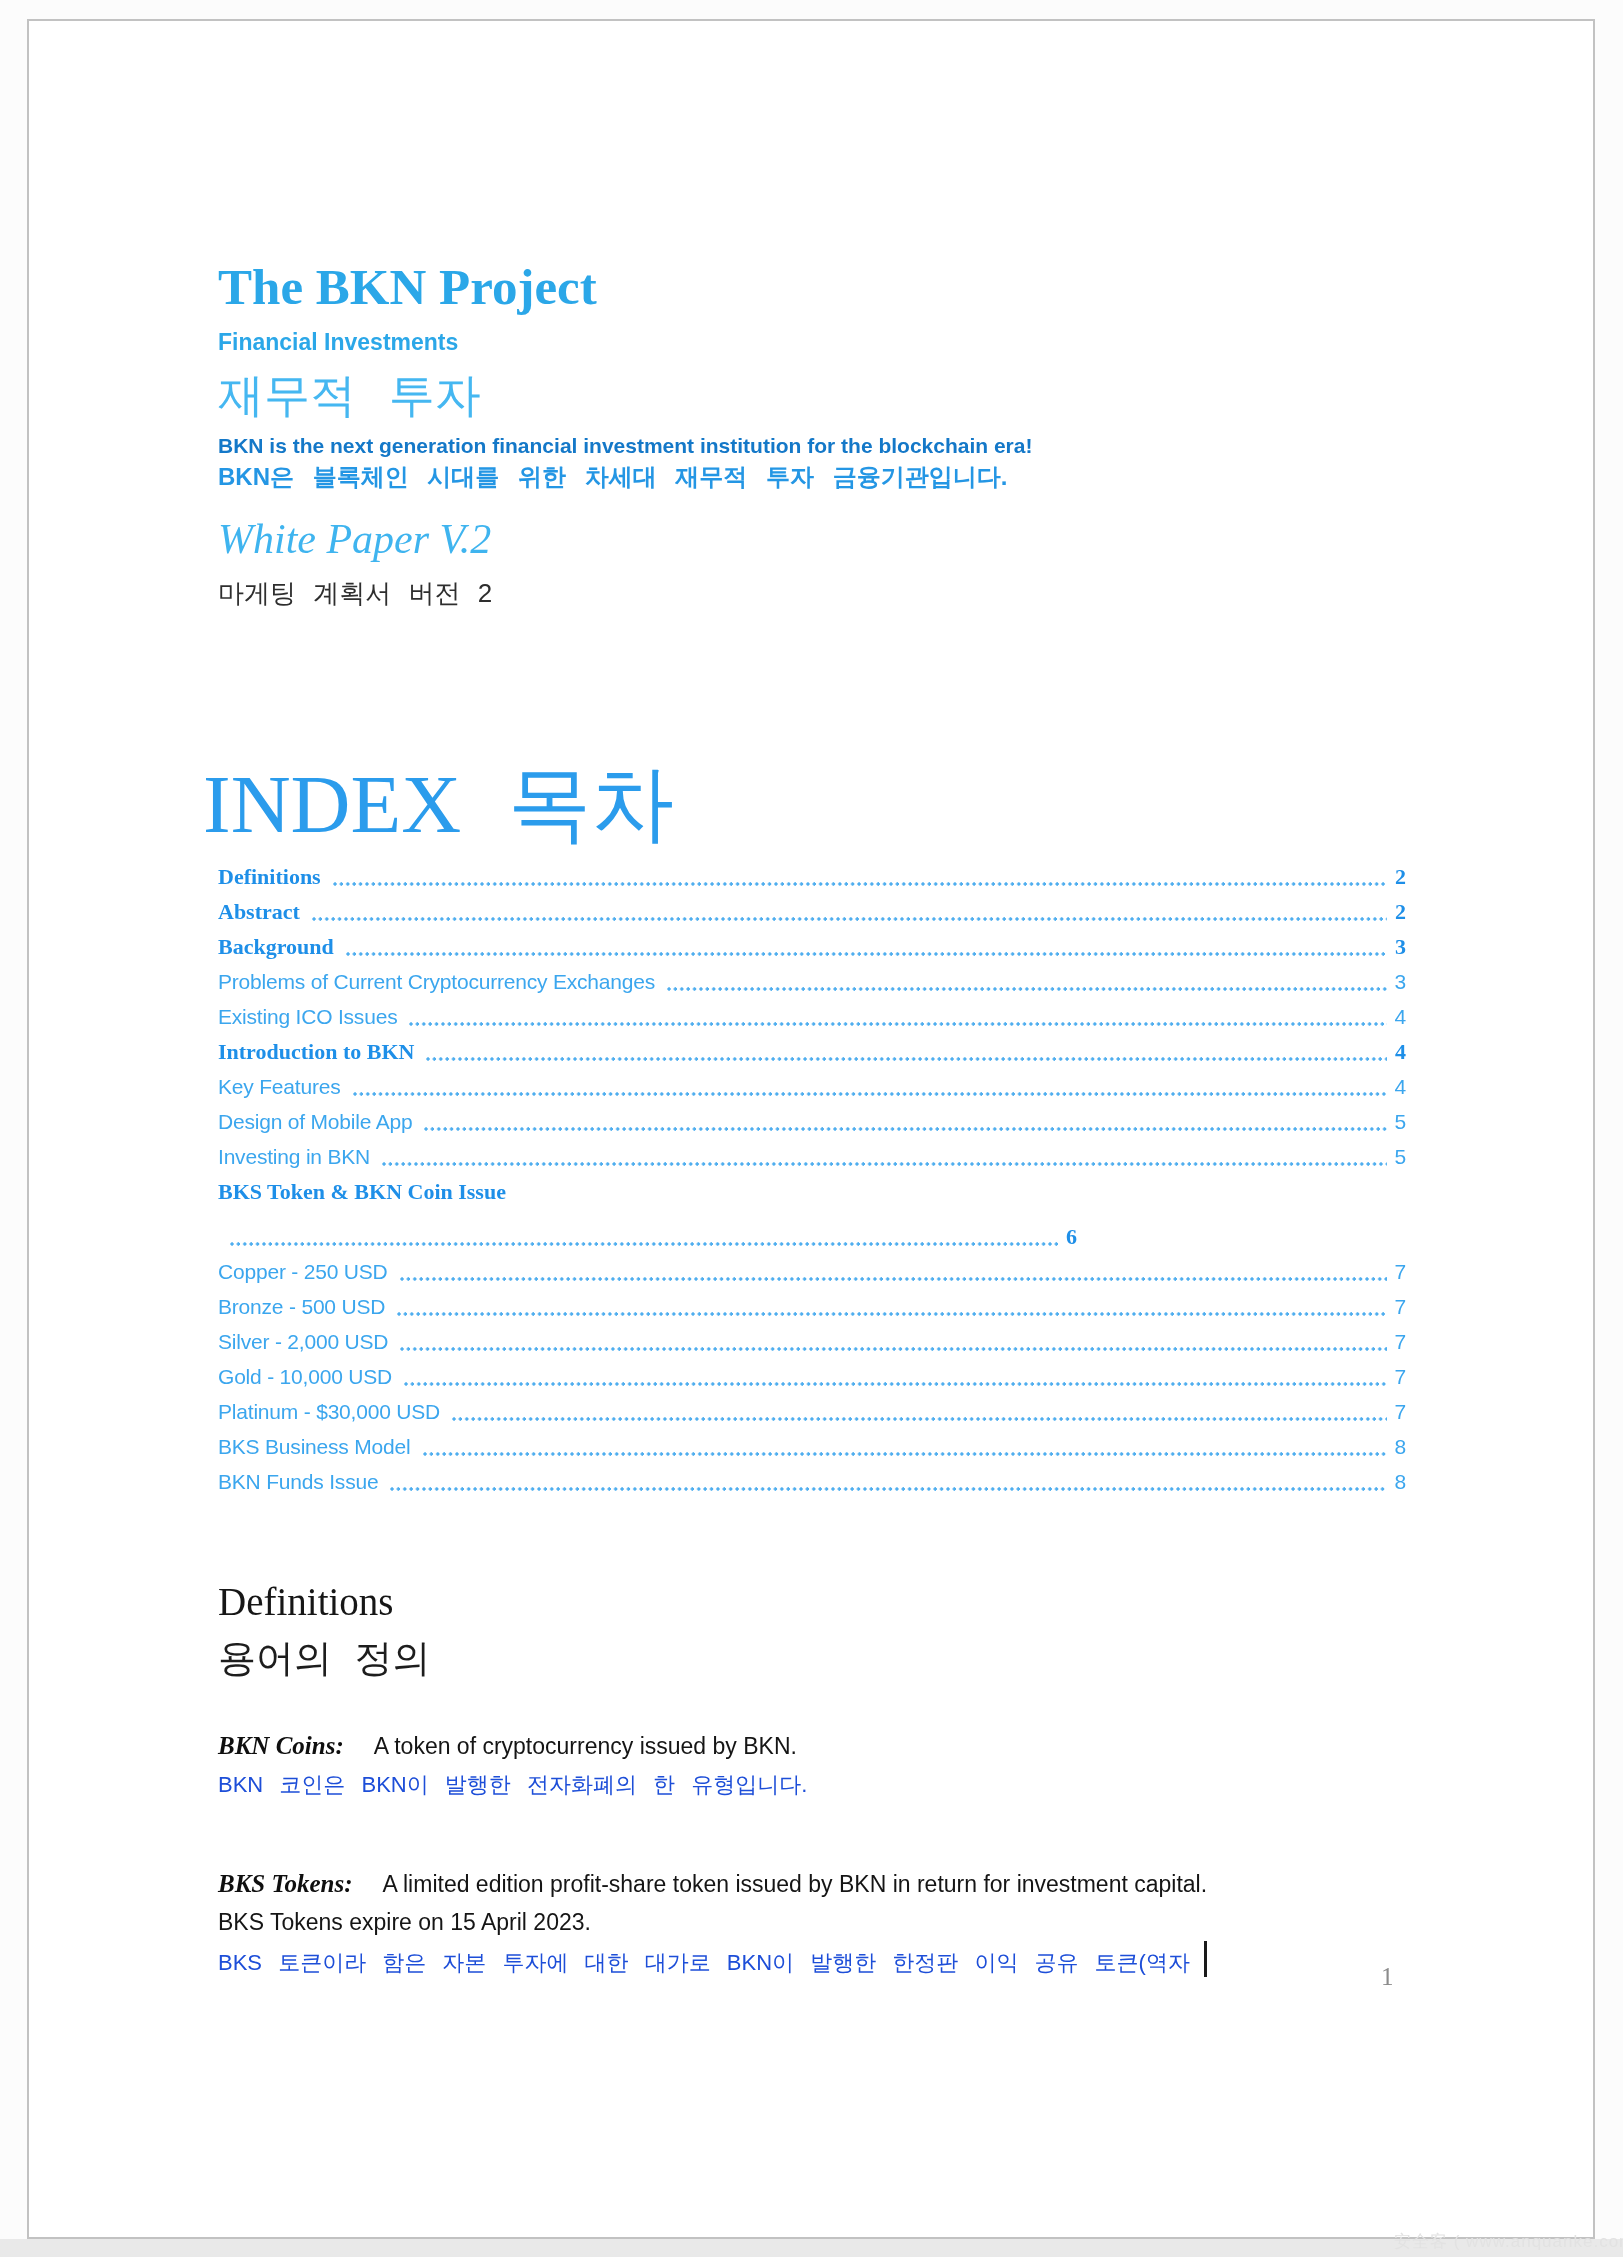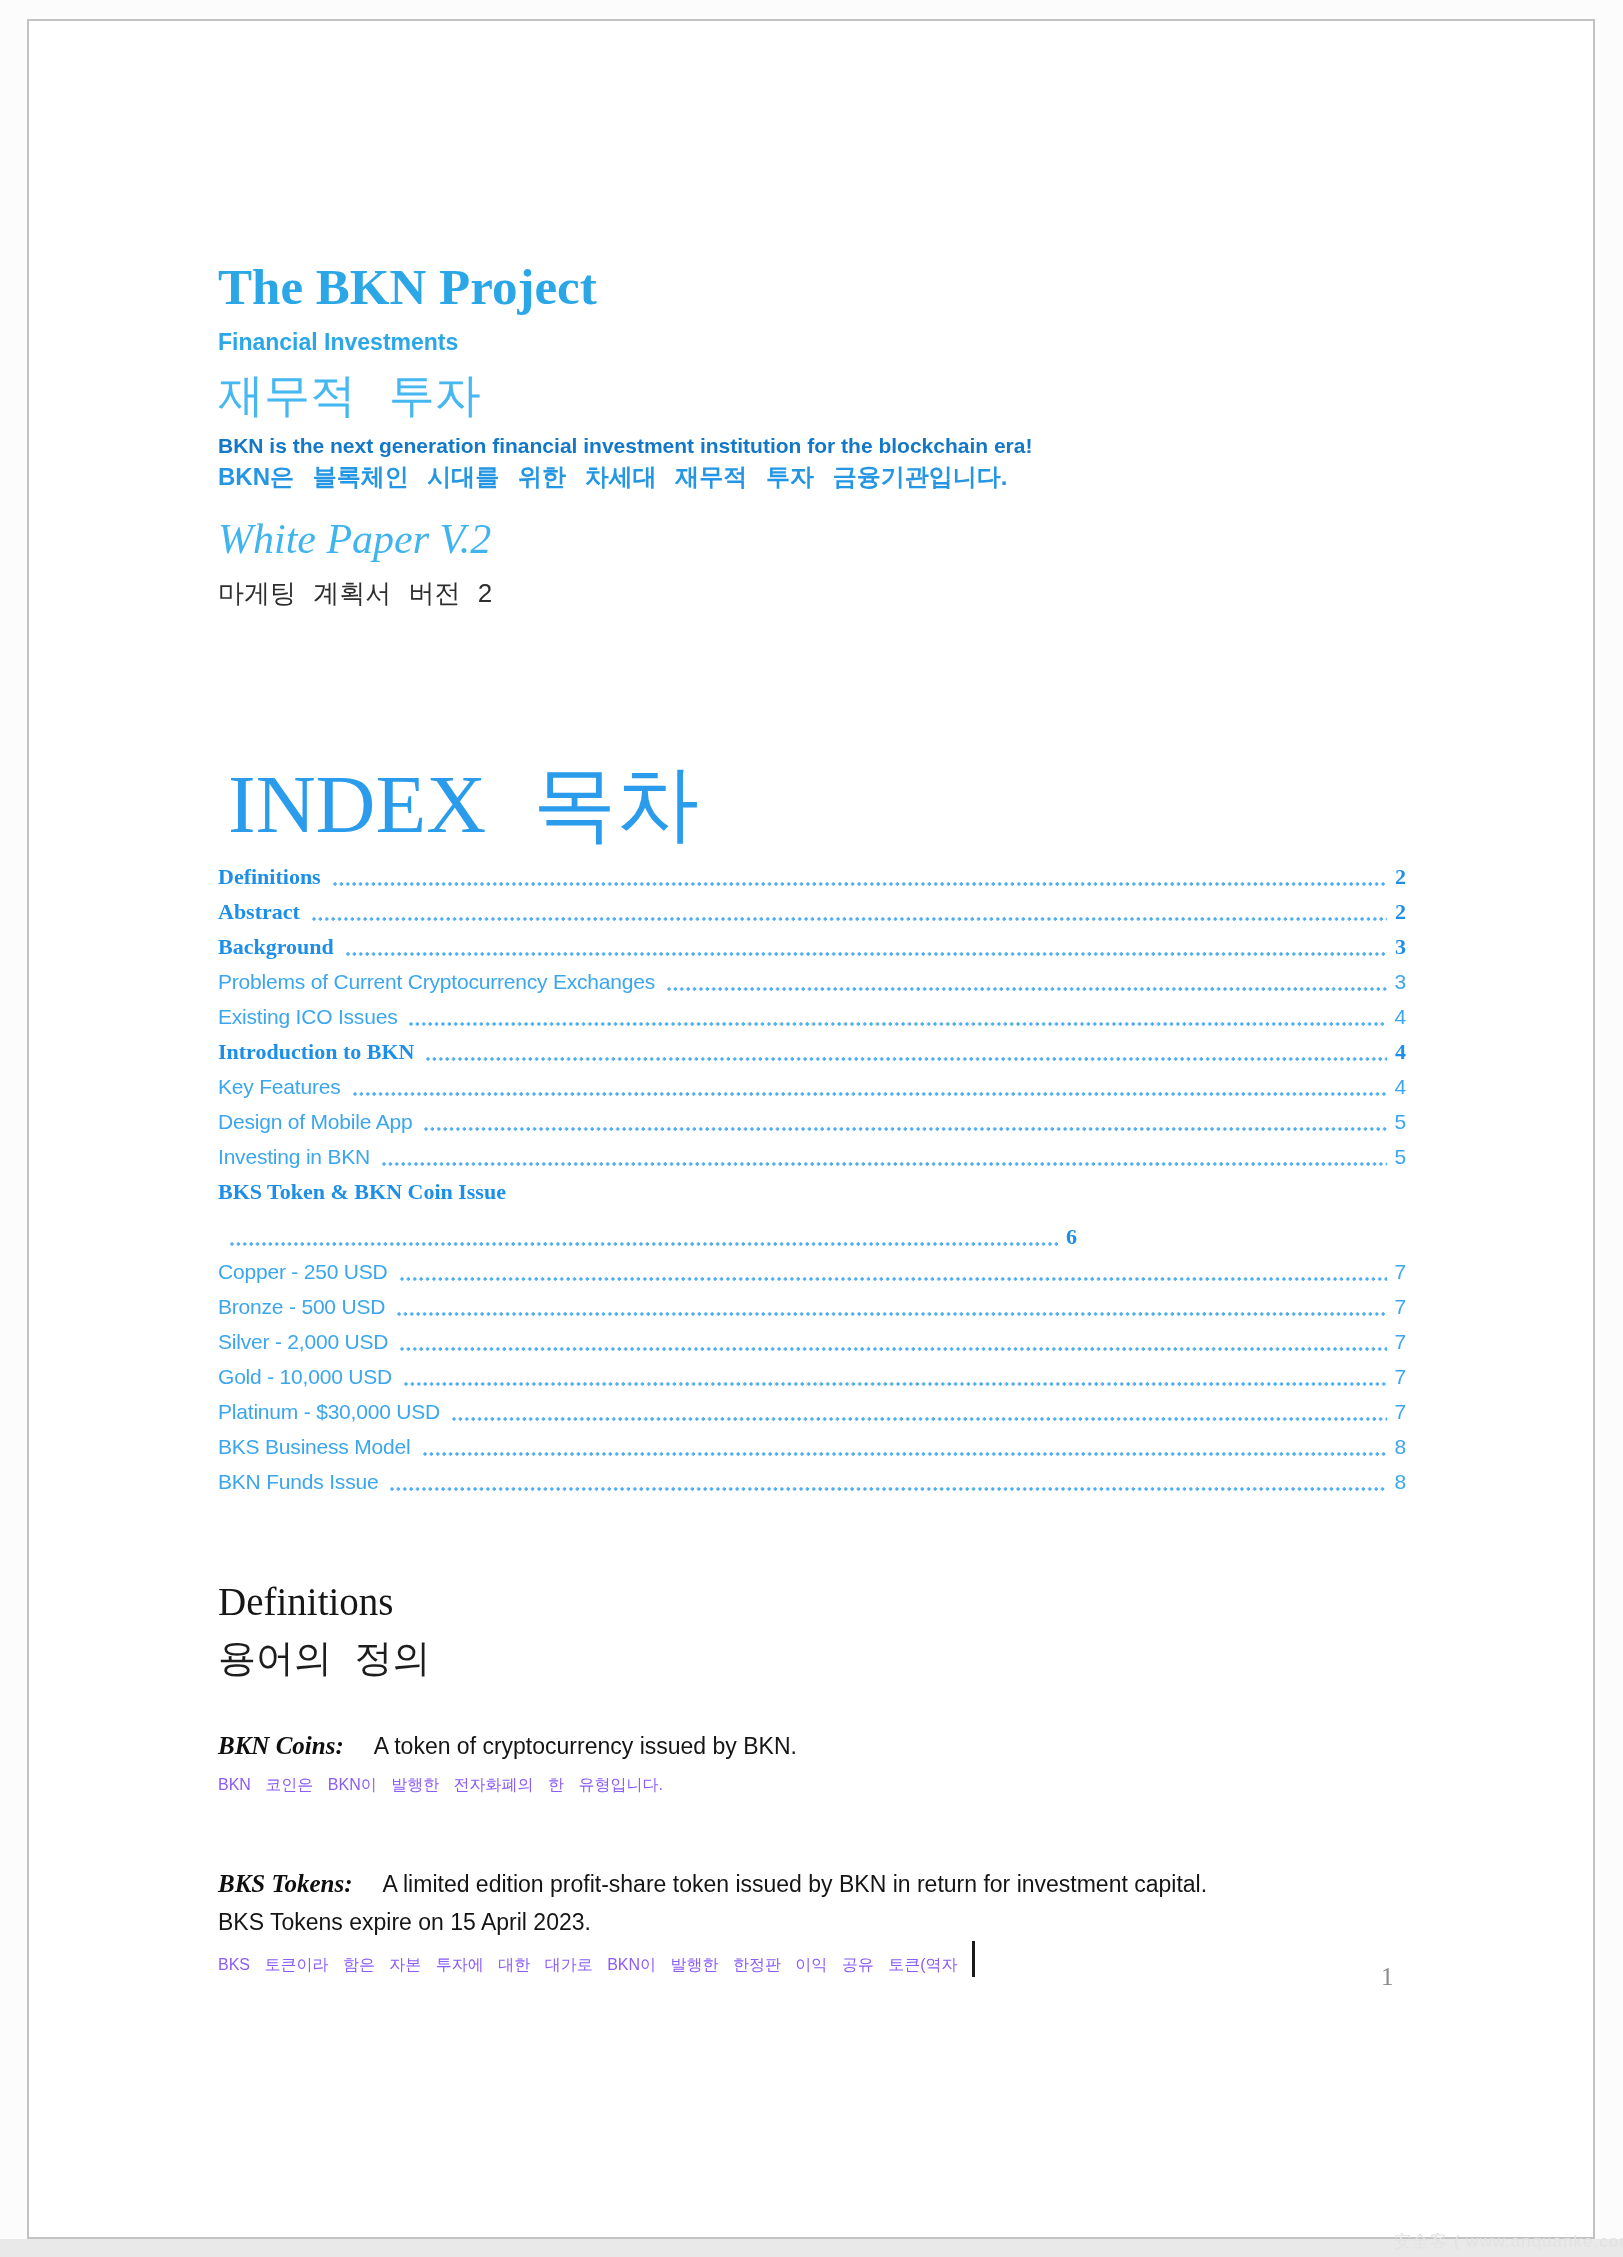--- a/index.html
+++ b/index.html
@@ -57,21 +57,21 @@
     font-size:42px;line-height:55px;margin-top:19px;
     color:var(--whitepaper-blue);
   }
   .h-ver-ko{
     font-size:26px;line-height:36px;margin-top:8px;
     color:#2e2e2e;
     word-spacing:10px;
   }
   
   .index-heading{
-    position:absolute;left:199px;top:734px;
+    position:absolute;left:174px;top:734px;
     font-family:"Liberation Serif",serif;
     font-size:83px;line-height:99px;
     color:var(--index-blue);
     word-spacing:26px;
   }
   
   .toc{position:absolute;left:189px;top:838px;width:1188px;}
   .toc-row{
     display:flex;align-items:baseline;
     height:35px;line-height:35px;
@@ -105,21 +105,21 @@
     font-size:38px;line-height:59px;color:#1d1d1d;word-spacing:12px;
   }
   
   .paras{position:absolute;left:189px;top:1706px;width:1238px;}
   .entry.second{margin-top:60px;}
   .pline{font-size:23px;line-height:38px;color:#151515;}
   .term{
     font-family:"Liberation Serif",serif;font-weight:bold;font-style:italic;
     font-size:25px;color:#0f0f0f;margin-right:30px;
   }
-  .ko-line{font-size:16px;line-height:40px;color:#8b5cf6;word-spacing:10px;}
+  .ko-line{font-size:22px;line-height:40px;color:#1d4ed8;word-spacing:10px;}
   .caret{
     display:inline-block;width:3px;height:36px;background:#1a1a1a;
     vertical-align:-7px;margin-left:14px;
   }
   
   .page-num{
     position:absolute;left:1352px;top:1942px;
     font-family:"Liberation Serif",serif;
     font-size:25px;color:var(--page-number-gray);
   }

